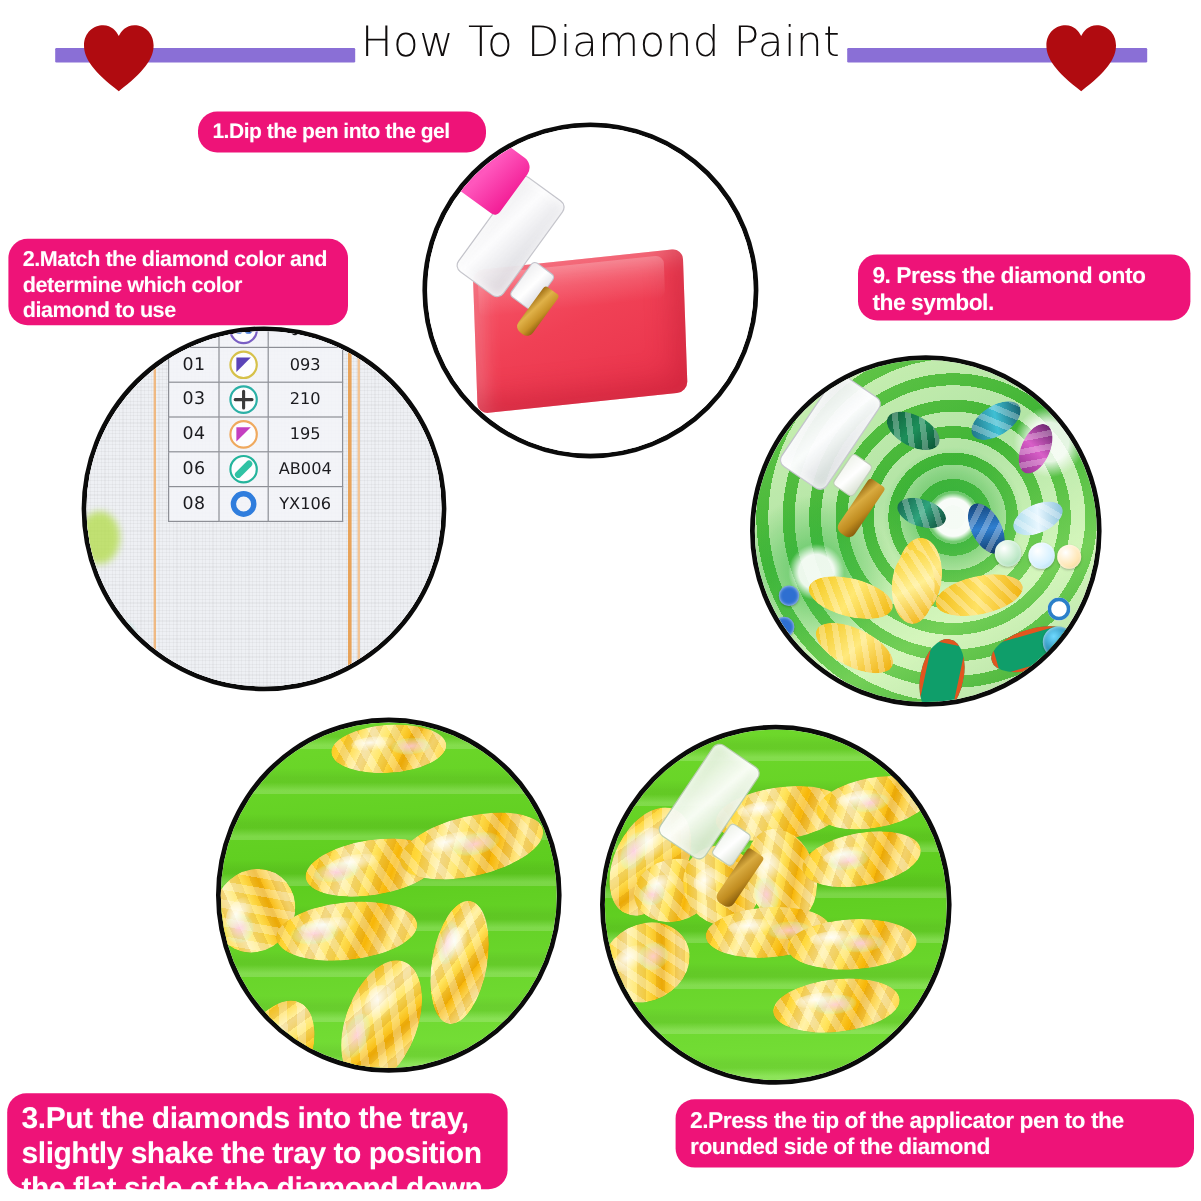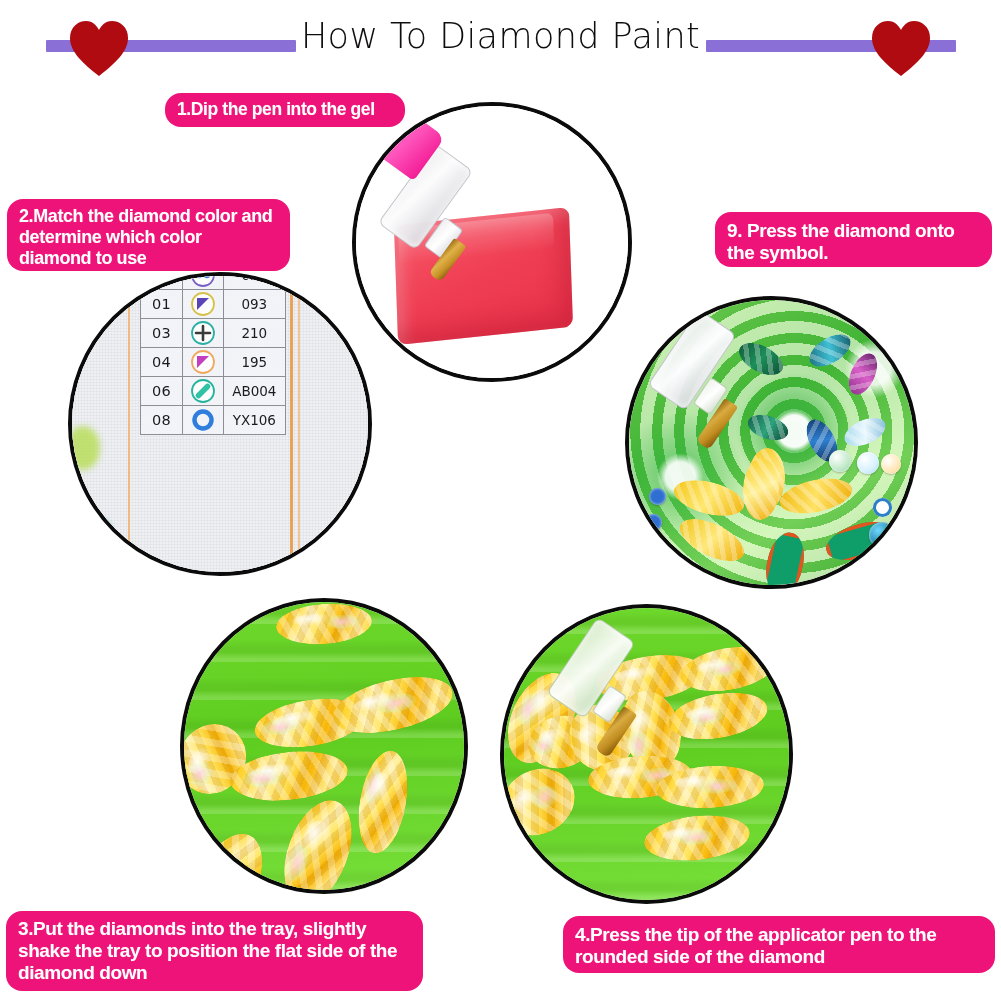--- a/index.html
+++ b/index.html
@@ -38,21 +38,21 @@
     font-weight:bold;
     line-height:1.16;
     letter-spacing:-0.4px;
     box-sizing:border-box;
     padding:6px 12px 7px 12px;
     text-shadow:0 0 1px rgba(255,255,255,.25);
   }
   #tag1{left:165px;top:93px;width:240px;height:34px;font-size:17.5px;}
   #tag2{left:7px;top:199px;width:283px;height:72px;font-size:18px;padding-top:7px;}
   #tag5{left:715px;top:212px;width:277px;height:55px;font-size:19px;padding-top:8px;}
-  #tag3{left:6px;top:911px;width:417px;height:80px;font-size:19px;padding-top:7px;}
+  #tag3{left:6px;top:911px;width:417px;height:80px;font-size:25px;padding-top:7px;}
   #tag4{left:563px;top:916px;width:432px;height:57px;font-size:19px;padding-top:8px;}
 
   
   .circ{
     position:absolute;border-radius:50%;
     border:4px solid #0b0b0b;
     overflow:hidden;background:#fff;
   }
   .circ .inner{position:absolute;left:0;top:0;right:0;bottom:0;}
 
@@ -534,15 +534,15 @@
           <div class="shine"></div>
       </div>
       <div class="pen4" style="left:46px;top:8px;">
         <div class="barrel"></div>
         <div class="collar"></div>
         <div class="tip"></div>
       </div>
     </div>
   </div>
 
-  <div class="tag" id="tag4">4.Press the tip of the applicator pen to the rounded side of the diamond</div>
+  <div class="tag" id="tag4">2.Press the tip of the applicator pen to the rounded side of the diamond</div>
 
 </div>
 
 </body></html>

